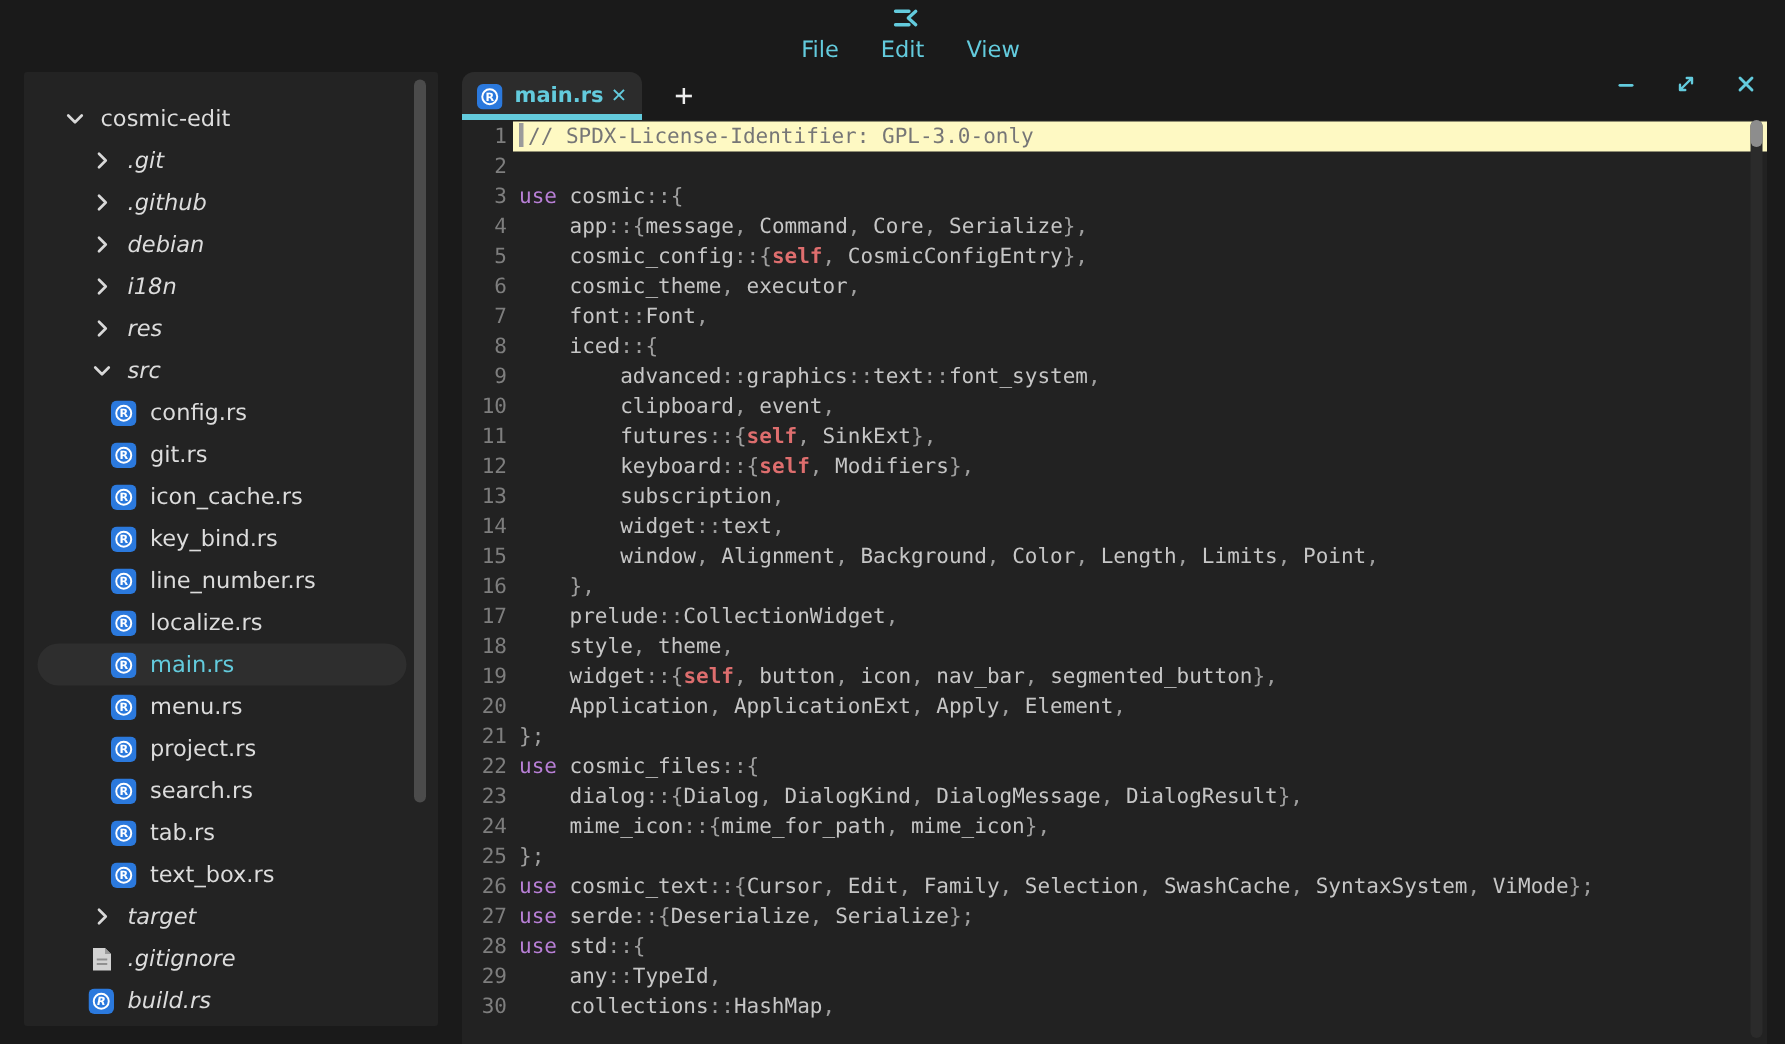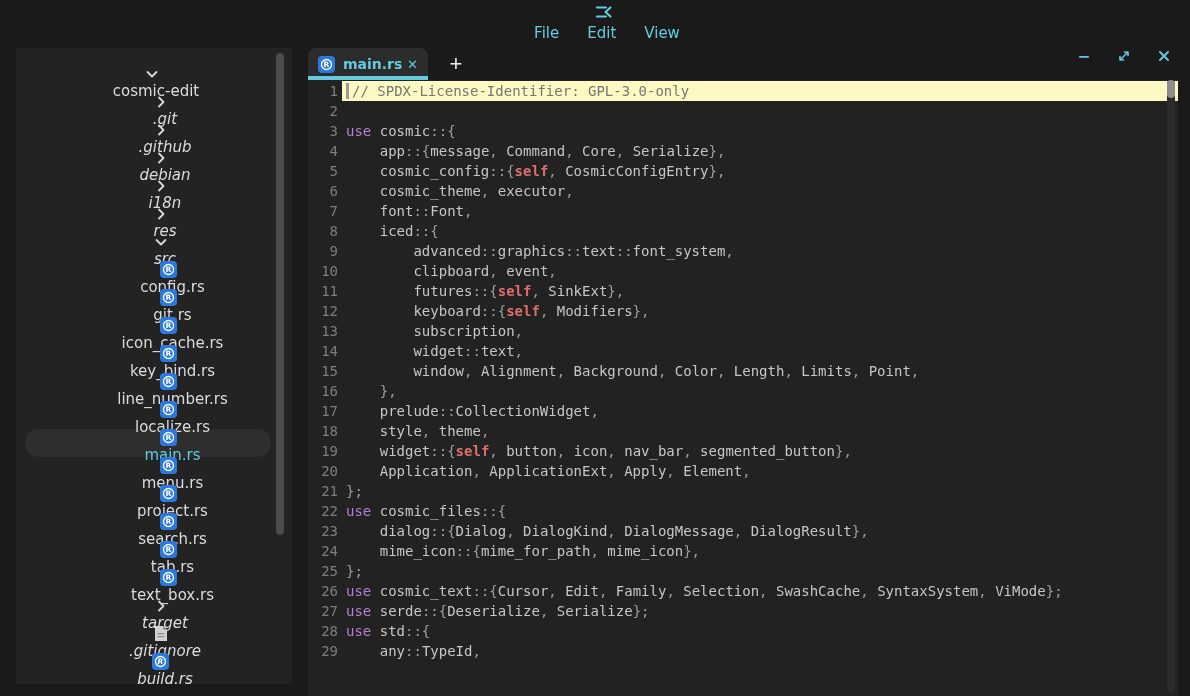--- a/index.html
+++ b/index.html
@@ -22,21 +22,21 @@
   .win-controls { margin-left:auto; margin-right:12px; display:flex; gap:12px; }
   .win-controls button { width:28px; height:28px; display:flex; align-items:center; justify-content:center; border-radius:14px; }
 
   
   aside.sidebar {
     position:absolute; left:16px; top:48px; width:276px; height:636px;
     background:var(--panel-bg); border-radius:2px; padding-top:17px; overflow:hidden;
   }
   .tree-row {
     height:28px; display:flex; align-items:center;
-    margin:0 21px 0 9px; border-radius:14px;flex-direction:column;
+    margin:0 21px 0 9px; border-radius:14px;
   }
   .tree-row.d0 { padding-left:16px; }
   .tree-row.d1 { padding-left:34px;font-style:italic; }
   .tree-row.d2 { padding-left:49px; }
   .tree-row.selected { background:var(--selected-bg); }
   .tree-icon { width:17px; height:17px; display:flex; align-items:center; justify-content:center; margin-right:9px; flex-shrink:0; }
   .tree-label { color:#dcdcdc; font-size:15px; white-space:nowrap; }
   .tree-row.selected .tree-label { color:var(--accent); }
   .sb-scroll {
     position:absolute; right:8px; top:5px; width:8px; height:482px;
@@ -459,17 +459,21 @@
         <span class="code"><span class="kw">use</span><span class="fg"> serde</span><span class="pc">::{</span><span class="fg">Deserialize</span><span class="pc">,</span><span class="fg"> Serialize</span><span class="pc">};</span></span>
       </div>
       <div class="code-row">
         <span class="ln">28</span>
         <span class="code"><span class="kw">use</span><span class="fg"> std</span><span class="pc">::{</span></span>
       </div>
       <div class="code-row">
         <span class="ln">29</span>
         <span class="code"><span class="fg">    any</span><span class="pc">::</span><span class="fg">TypeId</span><span class="pc">,</span></span>
       </div>
+      <div class="code-row">
+        <span class="ln">30</span>
+        <span class="code"><span class="fg">    collections</span><span class="pc">::</span><span class="fg">HashMap</span><span class="pc">,</span></span>
+      </div>
     </div>
   <div class="ed-track">
     <div class="ed-thumb"></div>
   </div>
 </div>
 
 </body></html>

